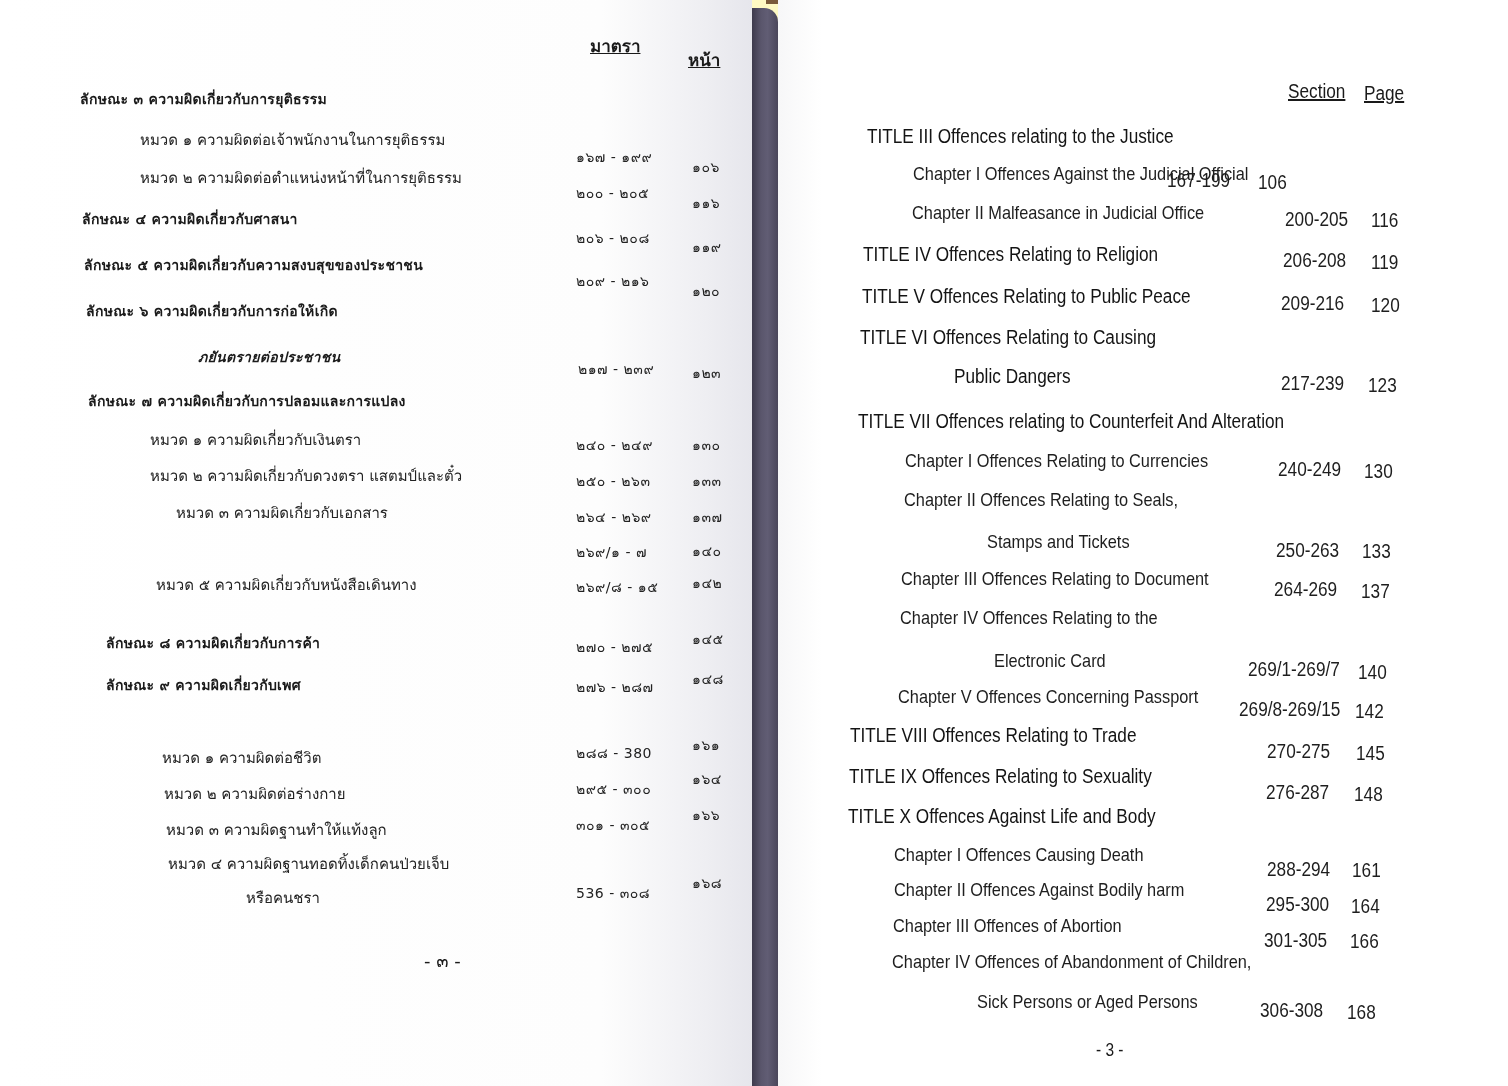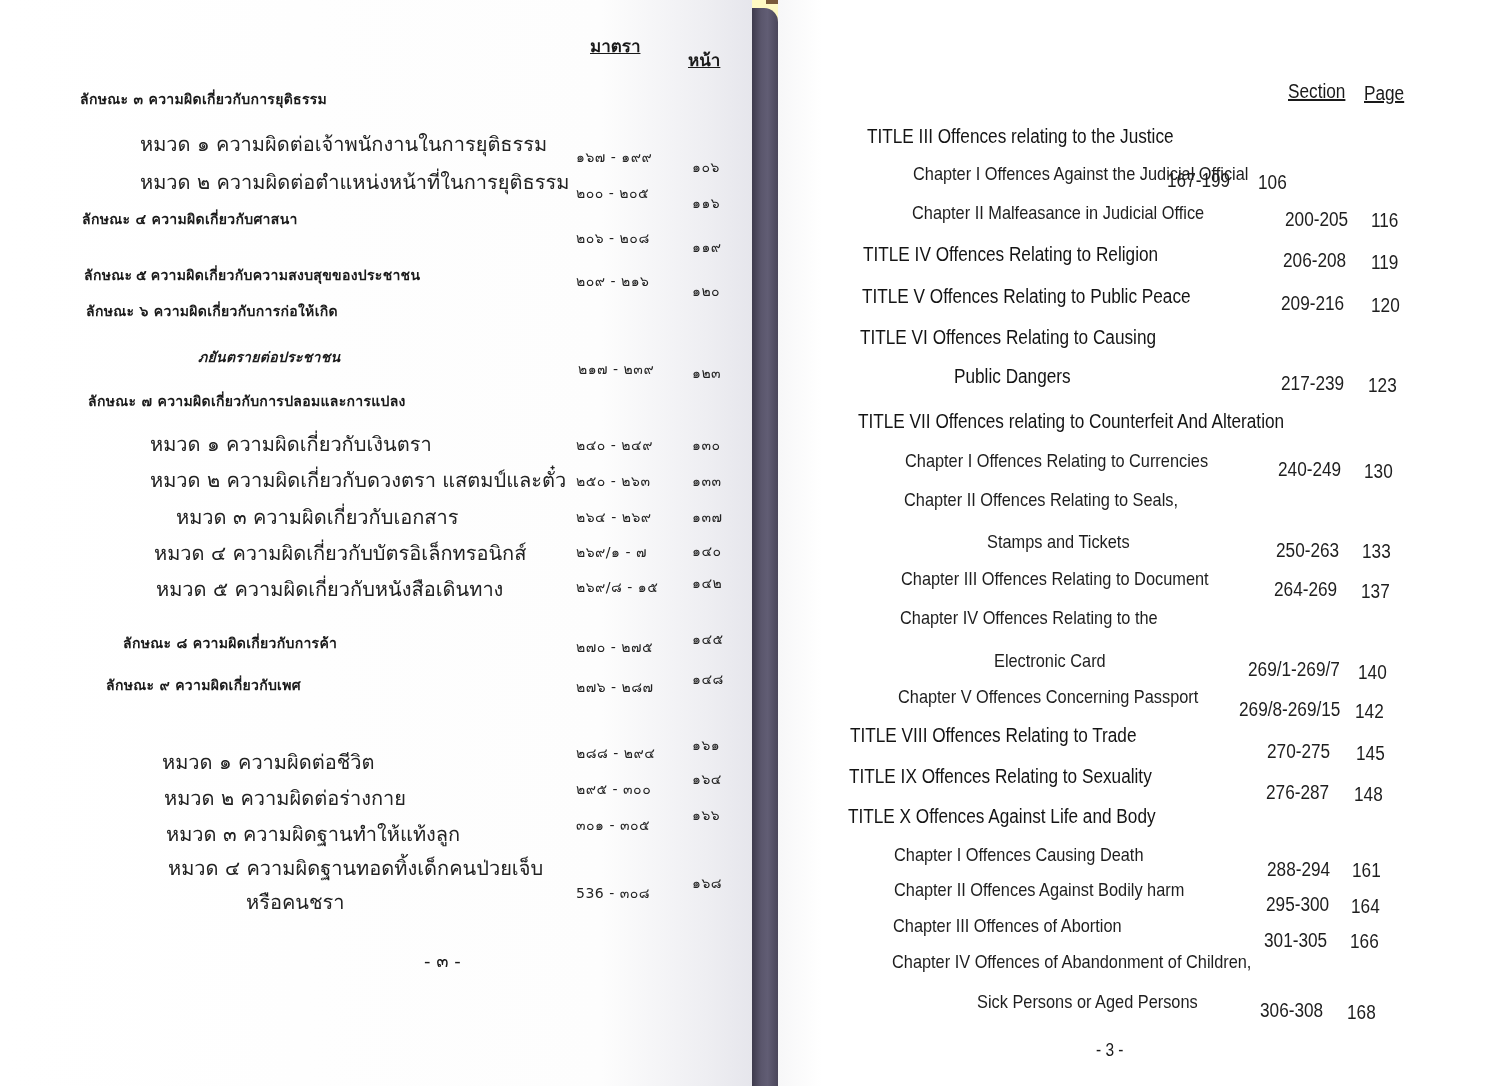--- a/index.html
+++ b/index.html
@@ -57,21 +57,21 @@
     }
     .thai {
       font-family: "DejaVu Sans", sans-serif;
     }
     .thai-title {
       font-size: 14px;
       font-weight: bold;
       letter-spacing: 0.3px;
     }
     .thai-chapter {
-      font-size: 20px;
+      font-size: 15px;
       color: #222;
     }
     .thai-num {
       font-size: 14px;
       color: #222;
       letter-spacing: 0.5px;
     }
     .thai-head {
       font-size: 17px;
       font-weight: bold;
@@ -119,21 +119,21 @@
     <div class="t thai thai-num" style="left:692px; top:156px;">๑๐๖</div>
 
     <div class="t thai thai-chapter" style="left:140px; top:166px;">หมวด ๒ ความผิดต่อตำแหน่งหน้าที่ในการยุติธรรม</div>
     <div class="t thai thai-num" style="left:576px; top:182px;">๒๐๐ - ๒๐๕</div>
     <div class="t thai thai-num" style="left:692px; top:192px;">๑๑๖</div>
 
     <div class="t thai thai-title" style="left:82px; top:208px;">ลักษณะ ๔ ความผิดเกี่ยวกับศาสนา</div>
     <div class="t thai thai-num" style="left:576px; top:227px;">๒๐๖ - ๒๐๘</div>
     <div class="t thai thai-num" style="left:692px; top:236px;">๑๑๙</div>
 
-    <div class="t thai thai-title" style="left:84px; top:264px;font-family:Liberation Serif, serif;">ลักษณะ ๕ ความผิดเกี่ยวกับความสงบสุขของประชาชน</div>
+    <div class="t thai thai-title" style="left:84px; top:254px;">ลักษณะ ๕ ความผิดเกี่ยวกับความสงบสุขของประชาชน</div>
     <div class="t thai thai-num" style="left:576px; top:270px;">๒๐๙ - ๒๑๖</div>
     <div class="t thai thai-num" style="left:692px; top:280px;">๑๒๐</div>
 
     <div class="t thai thai-title" style="left:86px; top:300px;">ลักษณะ ๖ ความผิดเกี่ยวกับการก่อให้เกิด</div>
 
     <div class="t thai thai-title" style="left:198px; top:346px;font-style:italic;">ภยันตรายต่อประชาชน</div>
     <div class="t thai thai-num" style="left:578px; top:358px;">๒๑๗ - ๒๓๙</div>
     <div class="t thai thai-num" style="left:692px; top:362px;">๑๒๓</div>
 
     <div class="t thai thai-title" style="left:88px; top:390px;">ลักษณะ ๗ ความผิดเกี่ยวกับการปลอมและการแปลง</div>
@@ -143,39 +143,38 @@
     <div class="t thai thai-num" style="left:692px; top:434px;">๑๓๐</div>
 
     <div class="t thai thai-chapter" style="left:150px; top:464px;">หมวด ๒ ความผิดเกี่ยวกับดวงตรา แสตมป์และตั๋ว</div>
     <div class="t thai thai-num" style="left:576px; top:470px;">๒๕๐ - ๒๖๓</div>
     <div class="t thai thai-num" style="left:692px; top:470px;">๑๓๓</div>
 
     <div class="t thai thai-chapter" style="left:152px; top:501px;margin-left:24px;">หมวด ๓ ความผิดเกี่ยวกับเอกสาร</div>
     <div class="t thai thai-num" style="left:576px; top:506px;">๒๖๔ - ๒๖๙</div>
     <div class="t thai thai-num" style="left:692px; top:506px;">๑๓๗</div>
 
-    <div class="t thai thai-chapter" style="left:154px; top:537px;">หมวด ๔ ความผิดเกี่ยวกับบัตรอิเล็กทรอนิกส์</div>
     <div class="t thai thai-num" style="left:576px; top:541px;">๒๖๙/๑ - ๗</div>
     <div class="t thai thai-num" style="left:692px; top:540px;">๑๔๐</div>
 
     <div class="t thai thai-chapter" style="left:156px; top:573px;">หมวด ๕ ความผิดเกี่ยวกับหนังสือเดินทาง</div>
     <div class="t thai thai-num" style="left:576px; top:576px;">๒๖๙/๘ - ๑๕</div>
     <div class="t thai thai-num" style="left:692px; top:572px;">๑๔๒</div>
 
-    <div class="t thai thai-title" style="left:123px; top:632px;">ลักษณะ ๘ ความผิดเกี่ยวกับการค้า</div>
+    <div class="t thai thai-title" style="left:106px; top:632px;">ลักษณะ ๘ ความผิดเกี่ยวกับการค้า</div>
     <div class="t thai thai-num" style="left:576px; top:636px;">๒๗๐ - ๒๗๕</div>
     <div class="t thai thai-num" style="left:692px; top:628px;">๑๔๕</div>
 
     <div class="t thai thai-title" style="left:106px; top:674px;">ลักษณะ ๙ ความผิดเกี่ยวกับเพศ</div>
     <div class="t thai thai-num" style="left:576px; top:676px;">๒๗๖ - ๒๘๗</div>
     <div class="t thai thai-num" style="left:692px; top:668px;">๑๔๘</div>
 
 
     <div class="t thai thai-chapter" style="left:162px; top:746px;">หมวด ๑ ความผิดต่อชีวิต</div>
-    <div class="t thai thai-num" style="left:576px; top:742px;">๒๘๘ - ๒๙๔</div>
+    <div class="t thai thai-num" style="left:576px; top:742px;">๒๘๘ - 380</div>
     <div class="t thai thai-num" style="left:692px; top:734px;">๑๖๑</div>
 
     <div class="t thai thai-chapter" style="left:164px; top:782px;">หมวด ๒ ความผิดต่อร่างกาย</div>
     <div class="t thai thai-num" style="left:576px; top:778px;">๒๙๕ - ๓๐๐</div>
     <div class="t thai thai-num" style="left:692px; top:768px;">๑๖๔</div>
 
     <div class="t thai thai-chapter" style="left:166px; top:818px;">หมวด ๓ ความผิดฐานทำให้แท้งลูก</div>
     <div class="t thai thai-num" style="left:576px; top:814px;">๓๐๑ - ๓๐๕</div>
     <div class="t thai thai-num" style="left:692px; top:804px;">๑๖๖</div>
 

